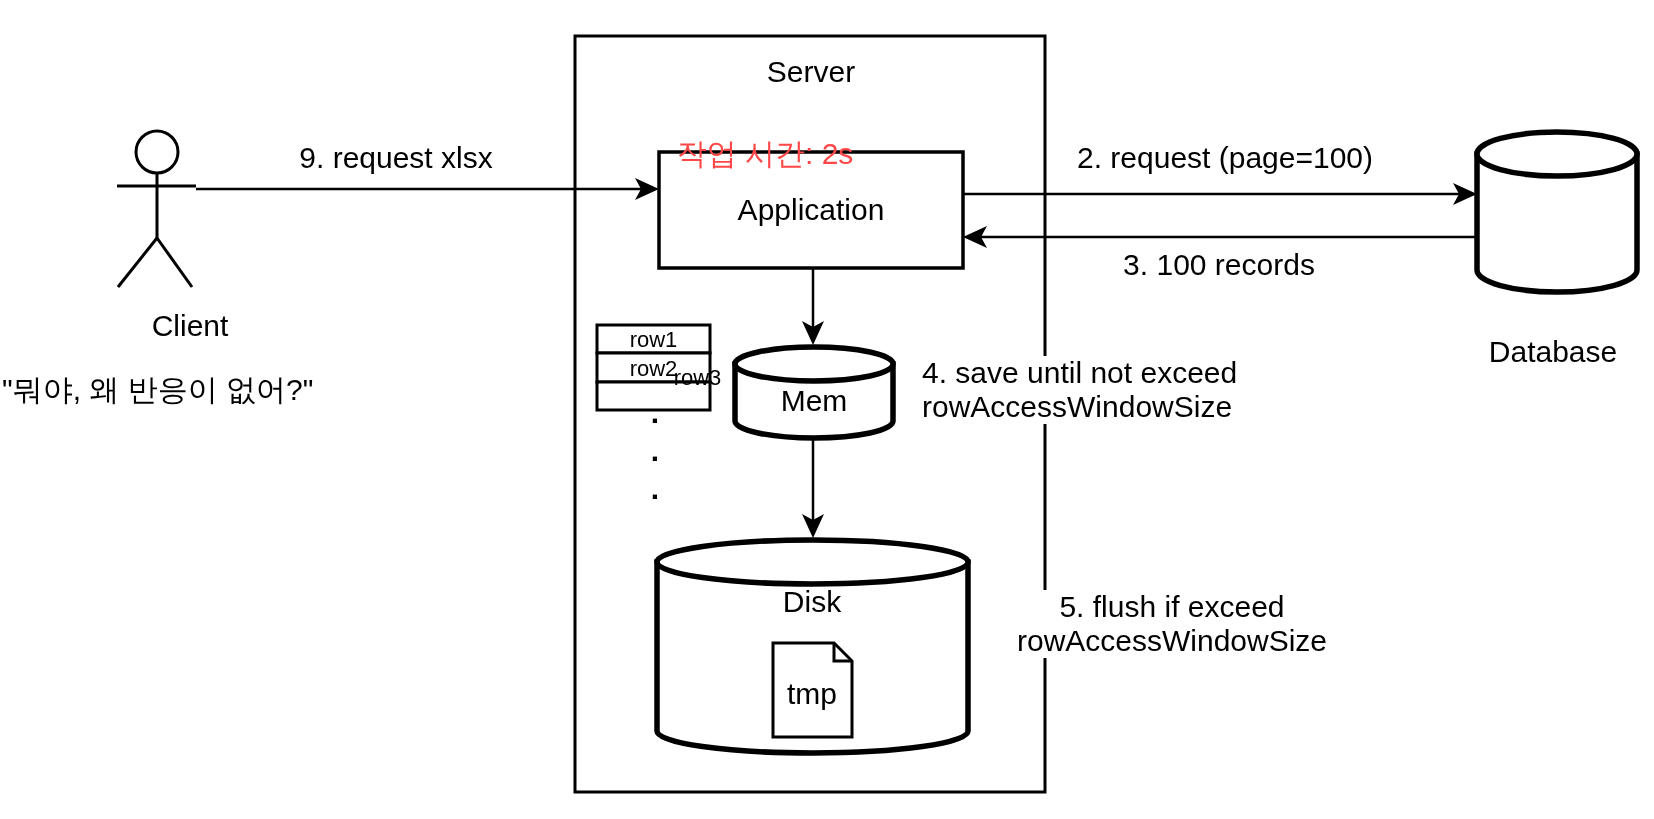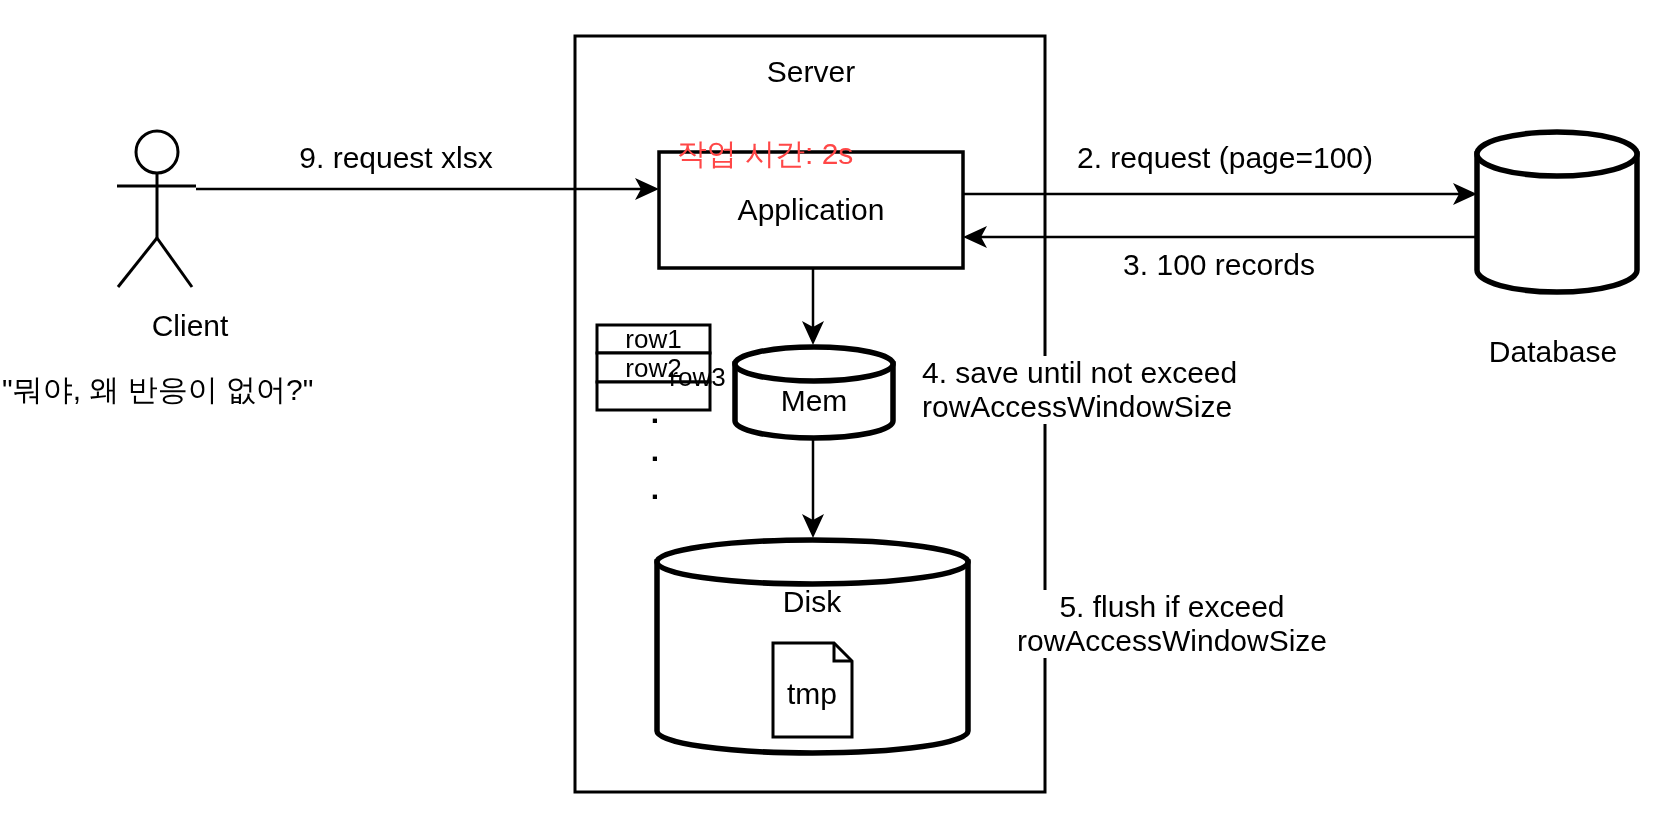--- a/index.html
+++ b/index.html
@@ -19,21 +19,21 @@
     line-height: 34px;
     white-space: nowrap;
     color: #000000;
   }
   .ctr { transform: translateX(-50%); text-align: center; }
   .red { color: #FF4747; }
   .masked { background: #ffffff; padding: 0 5px; }
   .rowlbl {
     position: absolute;
     left: 597px; width: 113px;
-    font-size: 26px; line-height: 27px;
+    font-size: 22px; line-height: 27px;
     text-align: center; white-space: nowrap;
   }
   .dot {
     position: absolute;
     left: 647px; width: 16px;
     font-size: 30px; font-weight: bold; line-height: 30px;
     text-align: center;
   }
 </style>
 </head>

